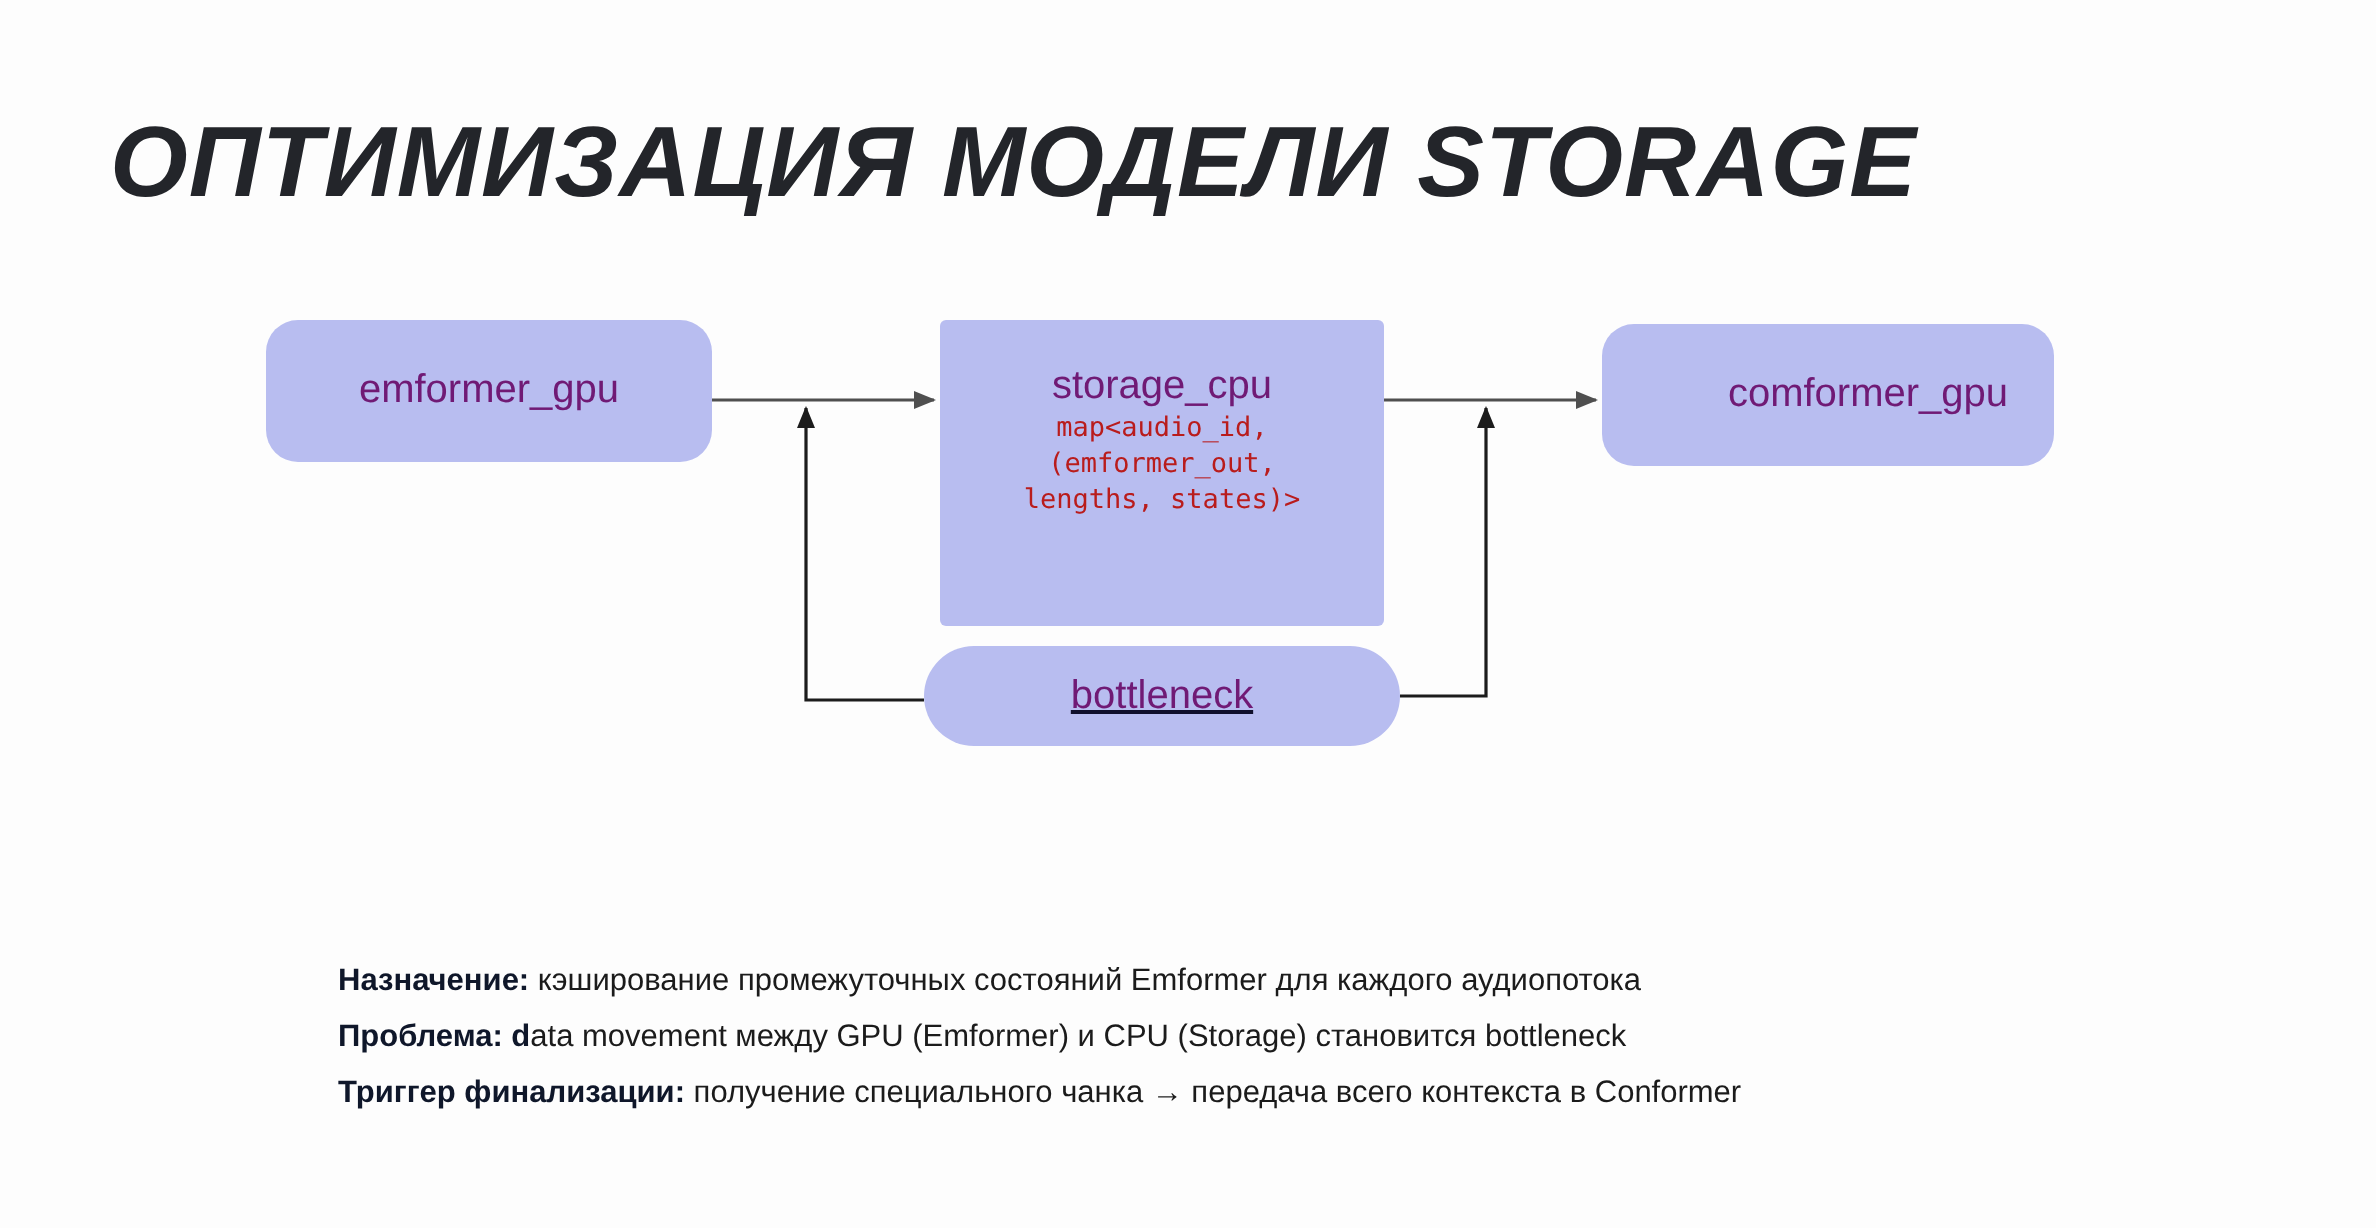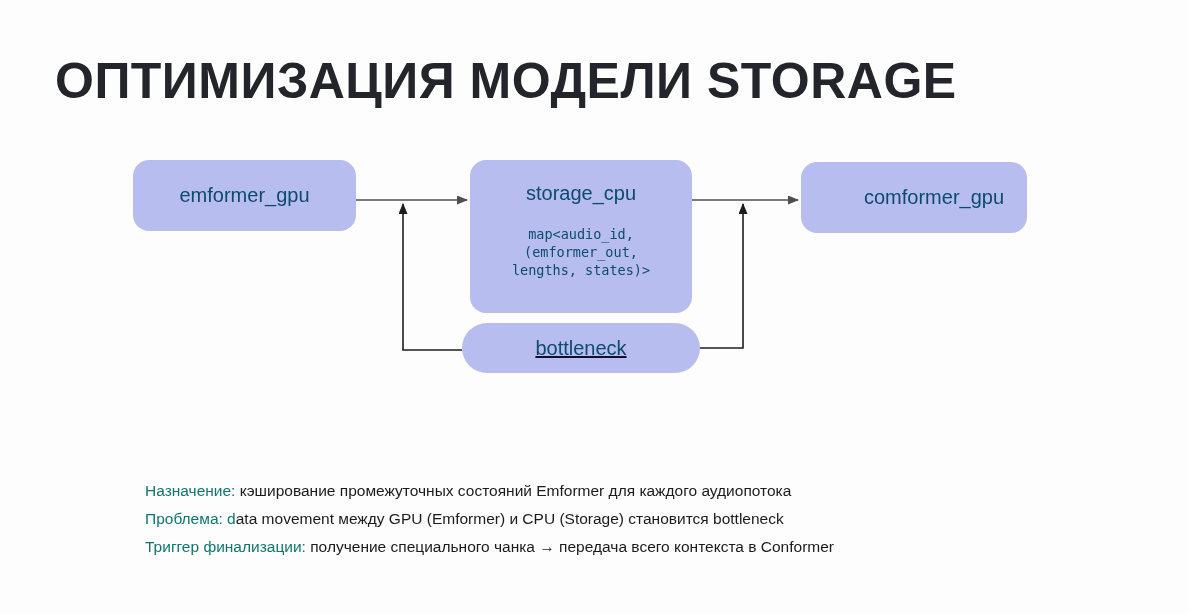--- a/index.html
+++ b/index.html
@@ -14,66 +14,66 @@
   }
   .title {
     position: absolute;
     left: 55px;
     top: 52px;
     font-size: 50px;
     font-weight: 700;
     letter-spacing: 0.5px;
     color: #23252a;
     white-space: nowrap;
+    font-style: italic;
   }
   .connectors {
     position: absolute;
     left: 0; top: 0;
     width: 1188px; height: 614px;
     pointer-events: none;
   }
   .node {
     position: absolute;
     background: #b8bdf0;
     color: #10102c;
     display: flex;
     align-items: center;
     justify-content: center;
     flex-direction: column;
     text-align: center;
   }
   .node-label {
     font-size: 20px;
     font-weight: 400;
-    color: #0c4a6e;
+    color: #701a75;
   }
   .node-emformer  { left: 133px; top: 160px; width: 223px; height: 71px; border-radius: 16px; }
-  .node-storage   { left: 470px; top: 160px; width: 222px; height: 153px; border-radius: 16px; justify-content: flex-start; padding-top: 22px; }
+  .node-storage   { left: 470px; top: 160px; width: 222px; height: 153px; border-radius: 3px; justify-content: flex-start; padding-top: 22px; }
   .node-comformer { left: 801px; top: 162px; width: 226px; height: 71px; border-radius: 16px; padding-left: 40px; }
   .node-bottleneck{ left: 462px; top: 323px; width: 238px; height: 50px; border-radius: 25px; text-decoration: underline; }
   .storage-code {
-    margin-top: 20px;
     font-family: "DejaVu Sans Mono", monospace;
     font-size: 13.5px;
     line-height: 18px;
-    color: #0c4a6e;
+    color: #b91c1c;
     white-space: nowrap;
   }
   .notes {
     position: absolute;
     left: 145px;
     top: 477px;
   }
   .note-row {
     font-size: 15.5px;
     line-height: 28px;
     color: #1b1b1b;
     white-space: nowrap;
   }
-  .note-label { font-weight: 400; color: #0f766e; }
+  .note-label { font-weight: 700; color: #0f172a; margin-left: 24px; }
 </style>
 </head>
 <body>
 
 <div class="slide">
 
   <h1 class="title">ОПТИМИЗАЦИЯ МОДЕЛИ STORAGE</h1>
 
   <svg class="connectors" viewBox="0 0 1188 614" xmlns="http://www.w3.org/2000/svg">
     <defs>

